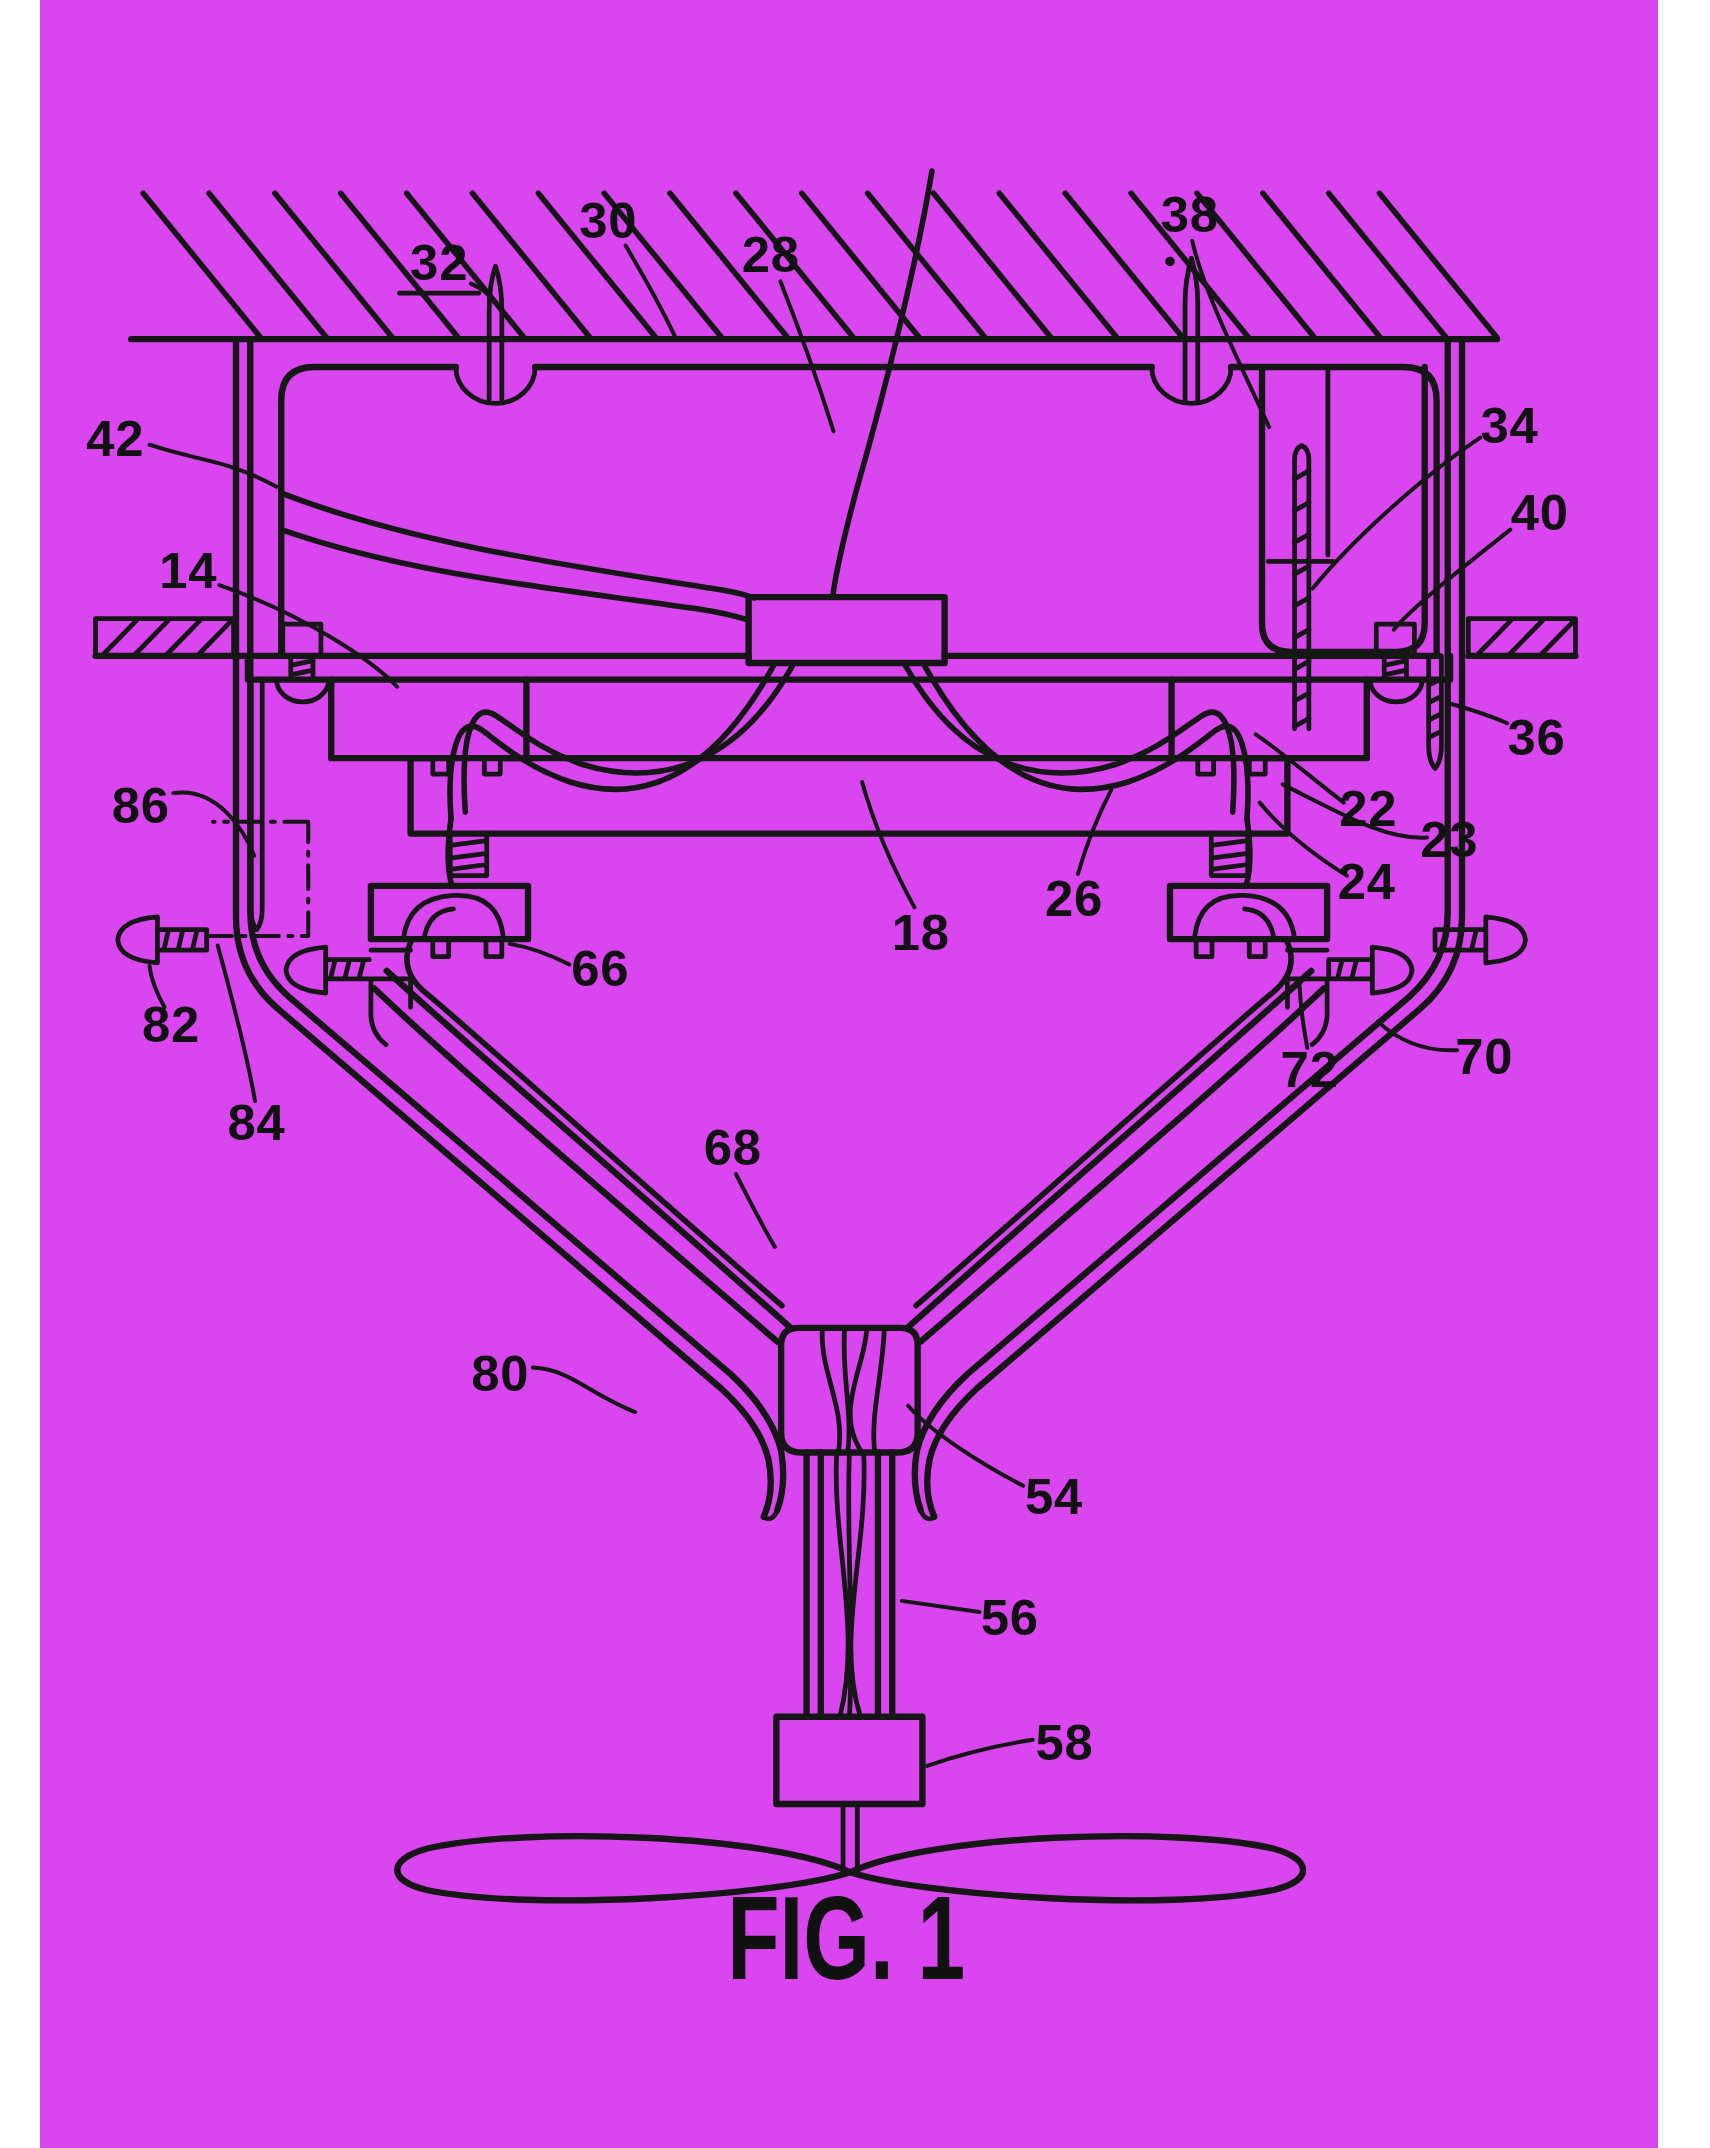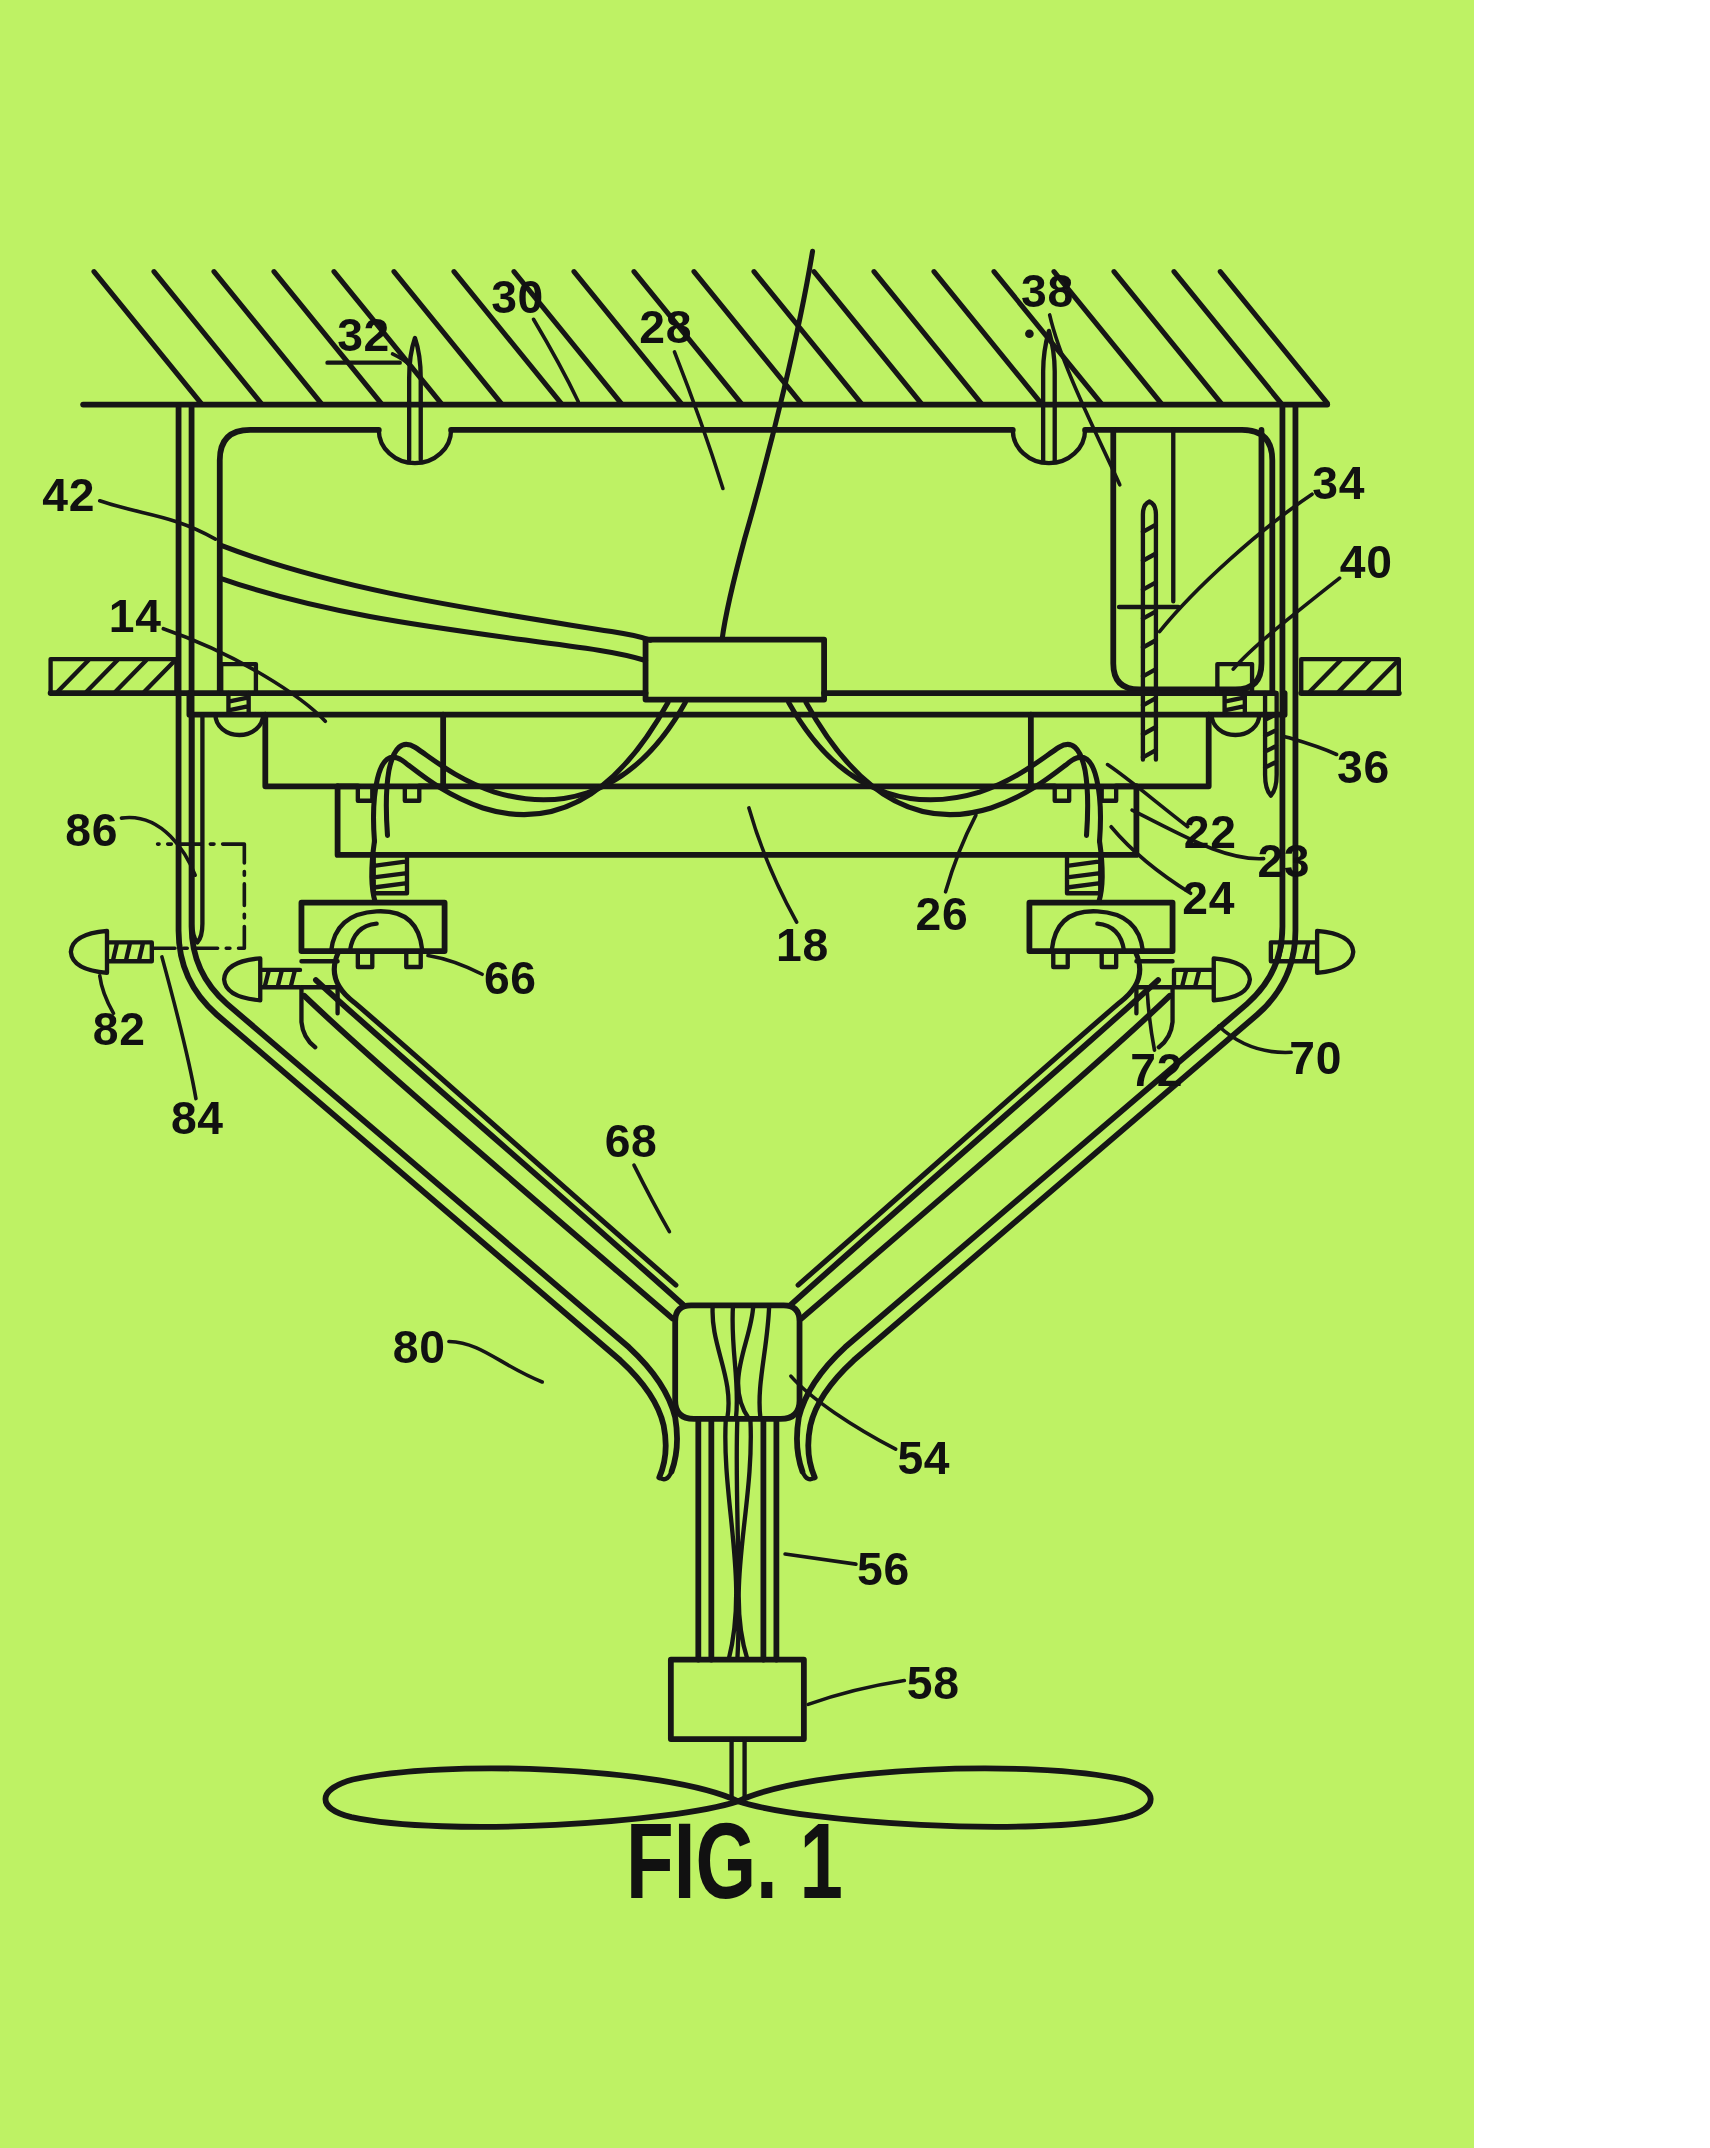--- a/index.html
+++ b/index.html
@@ -1,17 +1,17 @@
 <!DOCTYPE html>
 <html style="font-size:13.4px"><head>
 <meta charset="utf-8">
 <style>
   html,body{margin:0;padding:0;background:#ffffff;}
-  .page{position:relative;width:1474px;height:2148px;background:#bef264;overflow:hidden;
-        font-family:"Liberation Sans",sans-serif;}
+  .page{position:relative;width:1618px;height:2148px;background:#d946ef;overflow:hidden;
+        font-family:"Liberation Sans",sans-serif;margin-left:40px;}
   svg{position:absolute;left:0;top:0;width:100%;height:100%;}
   .ln{fill:none;stroke:#161616;stroke-width:8;stroke-linecap:round;stroke-linejoin:round;}
   .ln2{fill:none;stroke:#161616;stroke-width:6;stroke-linecap:round;stroke-linejoin:round;}
   .cable{fill:none;stroke:#161616;stroke-width:7;stroke-linecap:round;}
   .leader{fill:none;stroke:#161616;stroke-width:5;stroke-linecap:round;}
   .dashdot{fill:none;stroke:#161616;stroke-width:5;stroke-dasharray:30 12 5 12;stroke-linecap:round;}
   .hatch{fill:none;stroke:#161616;stroke-width:7;stroke-linecap:round;}
   text.ref{font:700 64px "Liberation Sans",sans-serif;fill:#111;letter-spacing:1px;}
   text.cap{font:700 150px "Liberation Sans",sans-serif;fill:#111;}
 </style>

